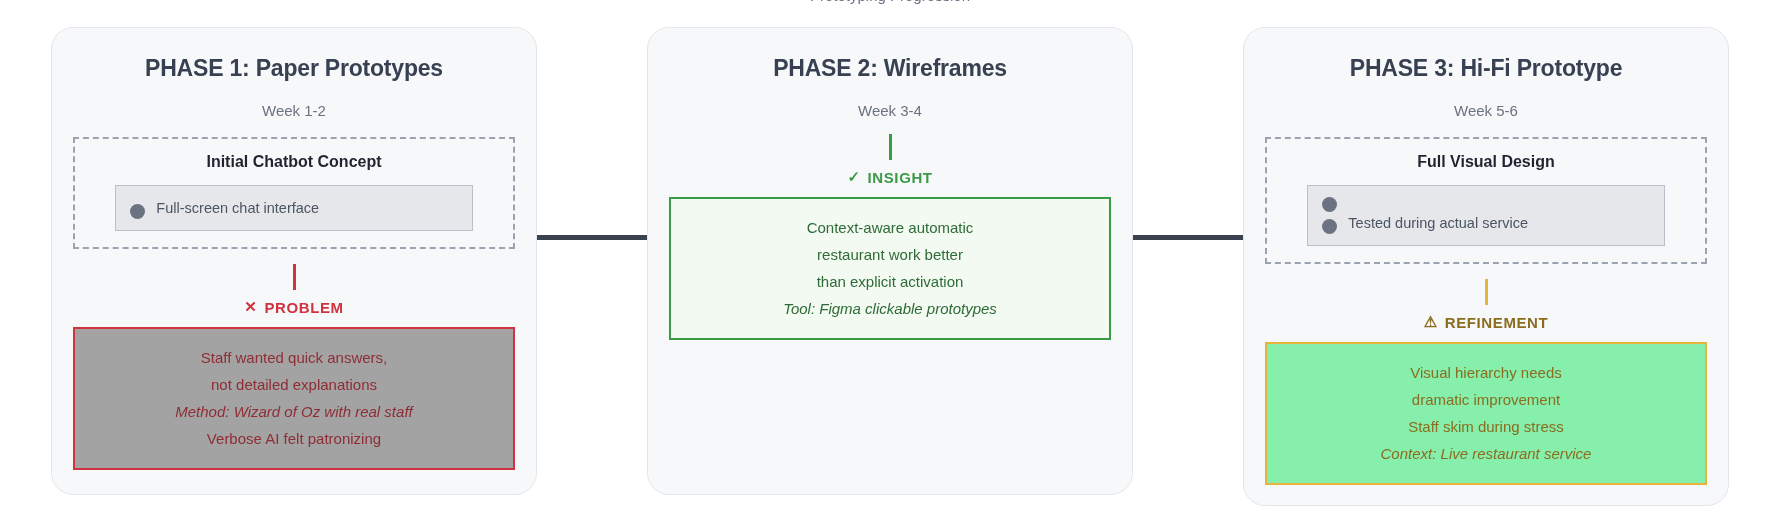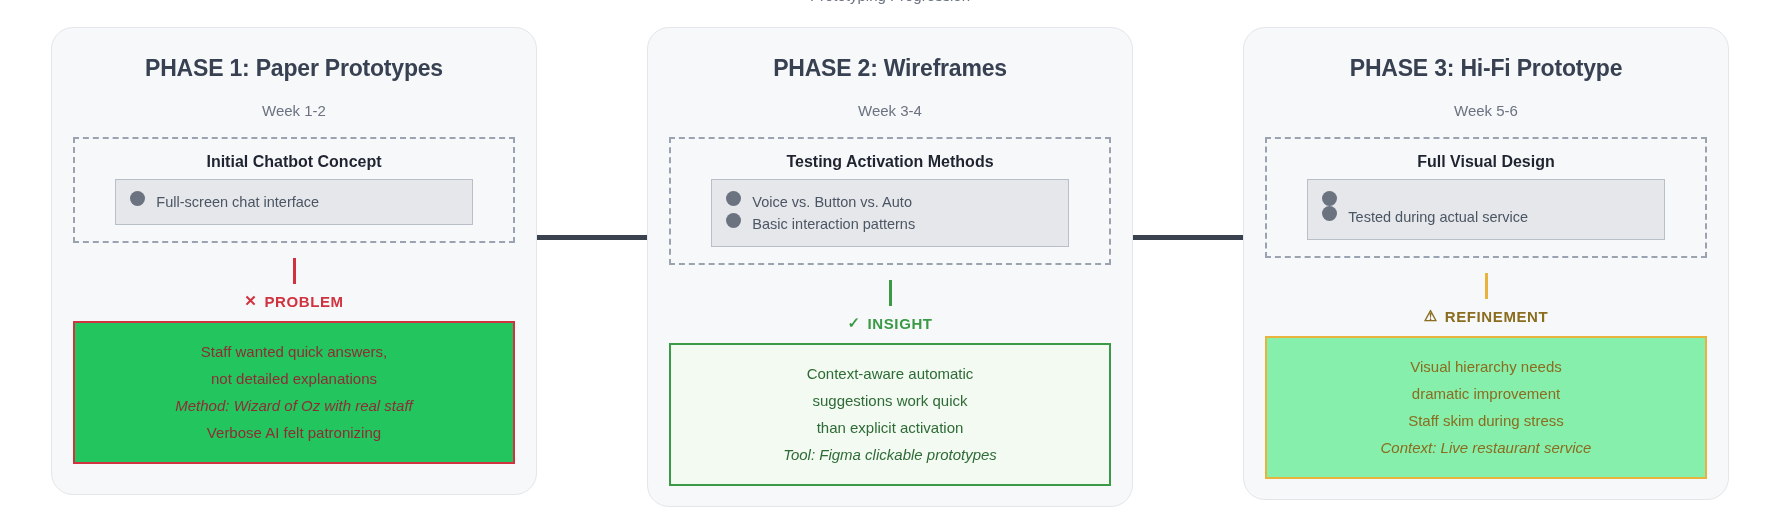--- a/index.html
+++ b/index.html
@@ -78,32 +78,32 @@
     padding: 14px 16px 16px 16px;
     display: flex;
     flex-direction: column;
     align-items: center;
   }
   .proto-title {
     font-size: 16px;
     font-weight: bold;
     color: #1f2430;
     text-align: center;
-    margin-bottom: 8px;
+    margin-bottom: 14px;
   }
   .proto-list {
     width: 88%;
     box-sizing: border-box;
     background: #e5e7eb;
     border: 1px solid #b9bfc9;
     padding: 11px 14px 11px 14px;
   }
   .proto-item {
     display: flex;
-    align-items: flex-start;
+    align-items: flex-end;
     gap: 11px;
     font-size: 14.5px;
     color: #4b5563;
     line-height: 22px;
   }
   .bullet {
     width: 15px;
     height: 15px;
     border-radius: 50%;
     background: #6b7280;
@@ -183,60 +183,47 @@
       </div>
     </div>
 
     <div class="tick" style="background:#d0333f;"></div>
 
     <div class="outcome-label" style="color:#d0333f;">
       <span class="outcome-glyph">✕</span>
       <span>PROBLEM</span>
     </div>
 
-    <div class="outcome-box" style="border-color:#d0333f; background:#22c55e;">
+    <div class="outcome-box" style="border-color:#d0333f; background:#a3a3a3;">
       <div class="outcome-line" style="color:#8f2d35;">Staff wanted quick answers,</div>
       <div class="outcome-line" style="color:#8f2d35;">not detailed explanations</div>
       <div class="outcome-line meta" style="color:#8f2d35;">Method: Wizard of Oz with real staff</div>
       <div class="outcome-line" style="color:#8f2d35;">Verbose AI felt patronizing</div>
     </div>
   </div>
 
   <div class="gap">
     <div class="connector"></div>
   </div>
 
   <div class="phase">
     <div class="phase-title">PHASE 2: Wireframes</div>
     <div class="phase-week">Week 3-4</div>
 
-    <div class="proto-box">
-      <div class="proto-title">Testing Activation Methods</div>
-      <div class="proto-list">
-        <div class="proto-item">
-          <span class="bullet"></span>
-          <span>Voice vs. Button vs. Auto</span>
-        </div>
-        <div class="proto-item">
-          <span class="bullet"></span>
-          <span>Basic interaction patterns</span>
-        </div>
-      </div>
-    </div>
 
     <div class="tick" style="background:#3a9a45;"></div>
 
     <div class="outcome-label" style="color:#3a9a45;">
       <span class="outcome-glyph">✓</span>
       <span>INSIGHT</span>
     </div>
 
     <div class="outcome-box" style="border-color:#3a9a45; background:#f2faf2;">
       <div class="outcome-line" style="color:#2f6b36;">Context-aware automatic</div>
-      <div class="outcome-line" style="color:#2f6b36;">suggestions work quick</div>
+      <div class="outcome-line" style="color:#2f6b36;">restaurant work better</div>
       <div class="outcome-line" style="color:#2f6b36;">than explicit activation</div>
       <div class="outcome-line meta" style="color:#2f6b36;">Tool: Figma clickable prototypes</div>
     </div>
   </div>
 
   <div class="gap">
     <div class="connector"></div>
   </div>
 
   <div class="phase">

